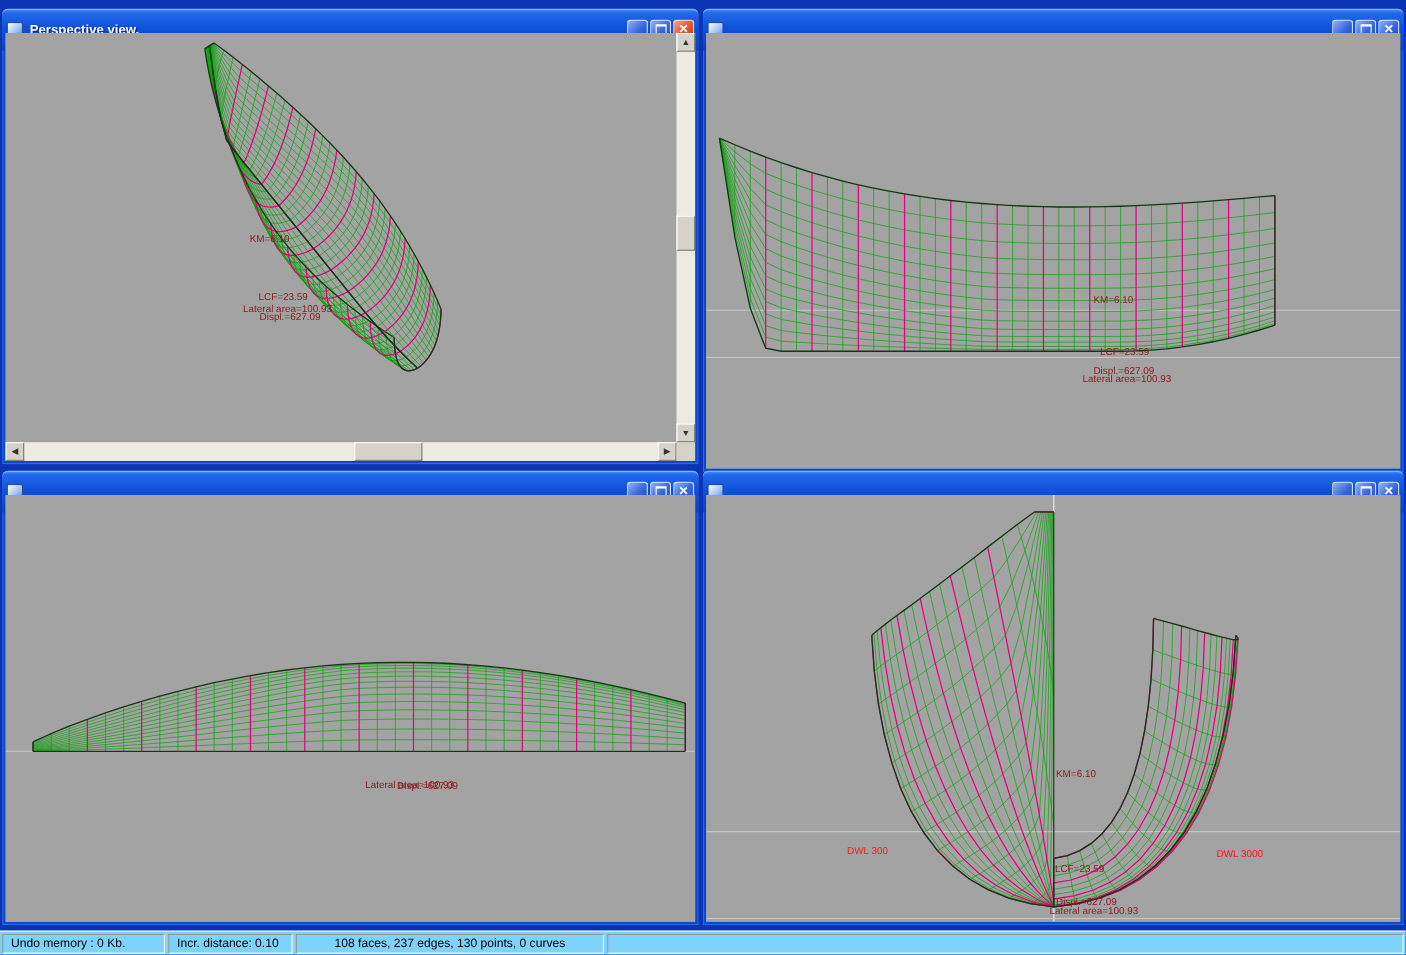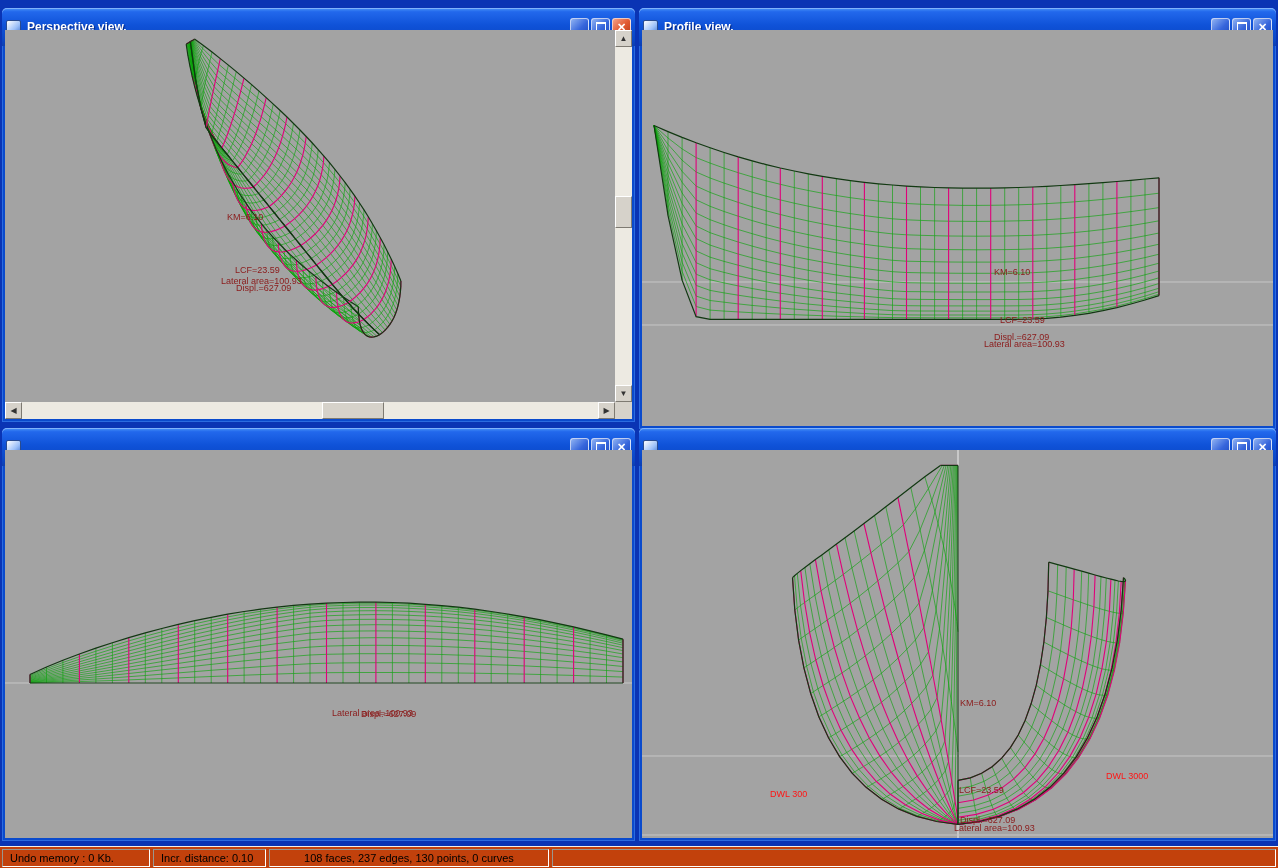--- a/index.html
+++ b/index.html
@@ -47,21 +47,21 @@
     display:flex;align-items:center;justify-content:center;}
   .sarrow{font-size:8px;color:#333;line-height:1;}
   .strack{flex:1;position:relative;}
   .sthumb{position:absolute;background:#D6D2CA;box-sizing:border-box;
     border:1px solid;border-color:#FFFFFF #7E7A72 #7E7A72 #FFFFFF;}
   .sthumb.v{left:0;width:17px;top:44%;height:32px;}
   .sthumb.h{top:0;height:17px;left:52%;width:62px;}
   .scorner{position:absolute;right:0;bottom:0;width:17px;height:17px;background:#D6D2CA;}
 
   
-  .statusbar{position:absolute;left:0;top:846px;width:1278px;height:22px;background:#c2410c;
+  .statusbar{position:absolute;left:0;top:846px;width:1278px;height:22px;background:#7dd3fc;
     border-top:1px solid #F2F0EA;box-sizing:border-box;display:flex;align-items:stretch;
     padding:2px 2px 1px 2px;gap:3px;}
   .panel{box-sizing:border-box;border:1px solid;border-color:#9A968E #FFFFFF #FFFFFF #9A968E;
     font-size:11px;color:#000;display:flex;align-items:center;padding:0 7px;white-space:nowrap;}
   .panel.p1{width:148px;}
   .panel.p2{width:113px;}
   .panel.p3{width:280px;justify-content:center;}
   .panel.fill{flex:1;}
 </style>
 </head>
@@ -220,21 +220,20 @@
           <span class="sarrow">▶</span>
         </div>
     </div>
     <div class="scorner"></div>
   </div>
 </div>
 
 <div class="window" id="win-profile">
   <div class="titlebar">
     <span class="win-icon"></span>
-    <span class="title">Profile view.</span>
     <span class="btns">
       <span class="btn blue">
           <span class="glyph-min"></span>
         </span>
       <span class="btn blue">
           <span class="glyph-max"></span>
         </span>
       <span class="btn blue">✕</span>
     </span>
   </div>
@@ -473,21 +472,21 @@
           <polyline points="316.0,330.4 328.3,327.9 339.6,323.3 350.1,316.7 359.7,308.2 368.4,297.6 376.2,285.0 383.1,270.4 389.1,253.8 394.3,235.2 398.5,214.6 401.9,192.0 404.4,167.4 406.0,140.8 406.7,112.2" fill="none" stroke="#E0007A" stroke-width="1.1"></polyline>
           <polyline points="316.0,374.4 316.0,374.4 316.0,374.4 316.0,374.4 316.0,374.4 316.0,374.4 316.0,374.4 316.0,374.4 316.0,374.4 316.0,373.9 316.0,372.6 316.0,370.3 316.0,367.2 316.0,363.3 316.0,358.4 316.0,352.7 316.0,346.2 316.0,338.7 316.0,330.4" fill="none" stroke="#123812" stroke-width="1.2"></polyline>
           <polyline points="481.5,127.6 482.9,129.1 483.5,130.3 483.5,131.0 482.7,131.5 481.3,131.6 479.2,131.4 476.4,131.0 473.0,130.2 468.9,129.2 464.3,128.0 459.0,126.6 453.1,125.0 446.7,123.2 439.7,121.2 432.2,119.1 424.2,116.9 415.7,114.6 406.7,112.2" fill="none" stroke="#123812" stroke-width="1.2"></polyline>
           <polyline points="316.0,374.4 337.3,371.5 357.1,366.4 375.5,358.9 392.4,349.3 407.9,337.3 421.9,323.1 434.4,306.6 445.5,287.8 455.2,266.8 463.3,243.5 470.1,217.9 475.4,190.1 479.2,160.0 481.5,127.6" fill="none" stroke="#123812" stroke-width="1.2"></polyline>
           <polyline points="316.0,330.4 328.3,327.9 339.6,323.3 350.1,316.7 359.7,308.2 368.4,297.6 376.2,285.0 383.1,270.4 389.1,253.8 394.3,235.2 398.5,214.6 401.9,192.0 404.4,167.4 406.0,140.8 406.7,112.2" fill="none" stroke="#123812" stroke-width="1.2"></polyline>
         </svg>
       <div class="anno" style="left:318px;top:218px">KM=6.10</div>
       <div class="anno" style="left:317px;top:305px">LCF=23.59</div>
       <div class="anno" style="left:318px;top:335px">Displ.=627.09</div>
       <div class="anno" style="left:312px;top:343px">Lateral area=100.93</div>
-      <div class="anno red" style="left:128px;top:309px">DWL 300</div>
+      <div class="anno red" style="left:128px;top:288px">DWL 300</div>
       <div class="anno red" style="left:464px;top:291px">DWL 3000</div>
       <div class="anno red" style="left:148px;top:372px">Base 0</div>
       <div class="anno red" style="left:450px;top:372px">Base 0</div>
     </div>
   </div>
 </div>
 
 <div class="statusbar">
   <div class="panel p1">Undo memory : 0 Kb.</div>
   <div class="panel p2">Incr. distance: 0.10</div>

